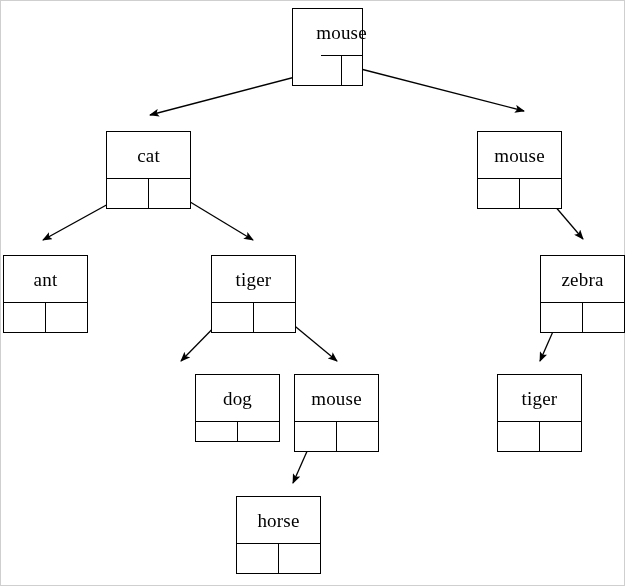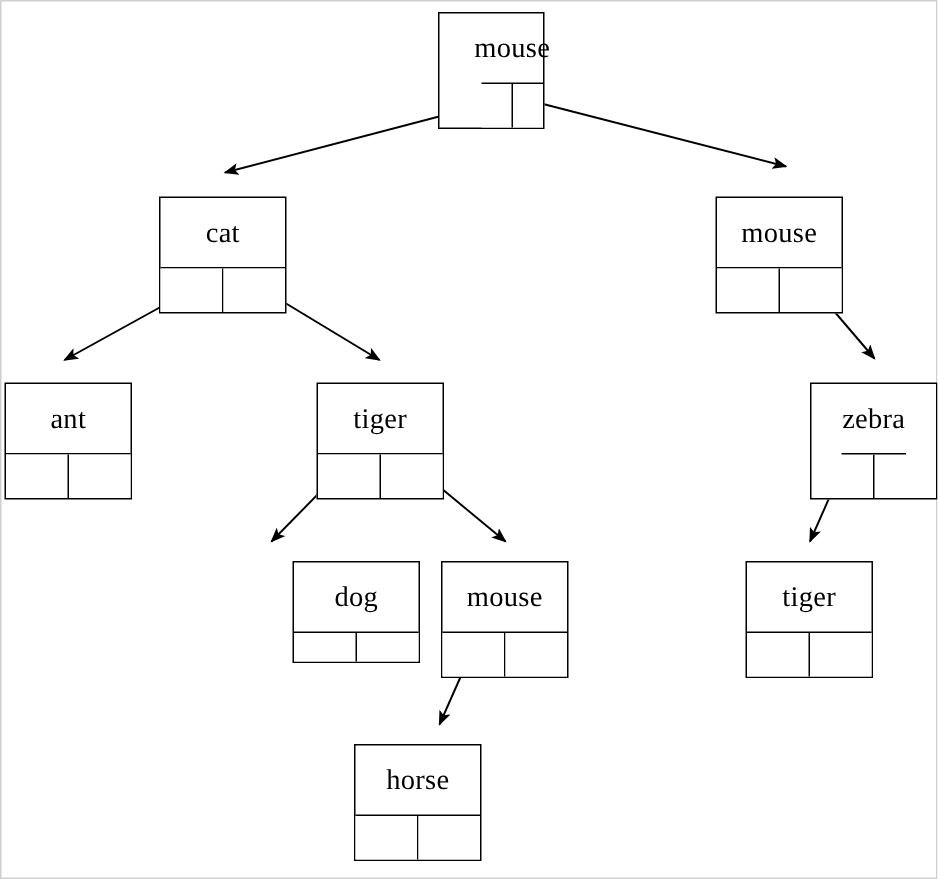--- a/index.html
+++ b/index.html
@@ -101,21 +101,21 @@
           <div class="ptr right"></div>
         </div>
       </div>
       <div class="node" style="left: 210px; top: 254px; width: 85px; height: 78px;">
         <div class="node-label" style="flex-basis: 46px;">tiger</div>
         <div class="node-ptrs">
           <div class="ptr left"></div>
           <div class="ptr right"></div>
         </div>
       </div>
-      <div class="node" style="left: 539px; top: 254px; width: 85px; height: 78px; align-items: center;">
+      <div class="node" style="left: 539px; top: 254px; width: 85px; height: 78px;">
         <div class="node-label" style="flex-basis: 46px;">zebra</div>
         <div class="node-ptrs">
           <div class="ptr left"></div>
           <div class="ptr right"></div>
         </div>
       </div>
       <div class="node" style="left: 146px; top: 373px; width: 85px; height: 68px; margin-left: 48px;">
         <div class="node-label" style="flex-basis: 46px;">dog</div>
         <div class="node-ptrs">
           <div class="ptr left"></div>

